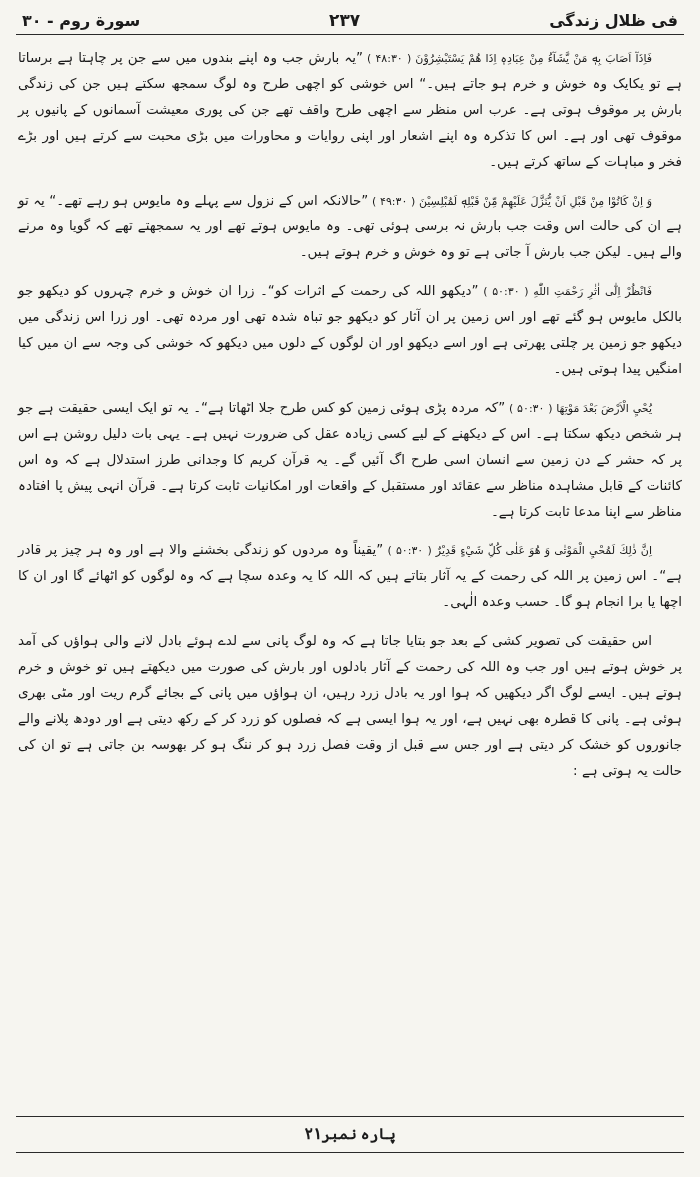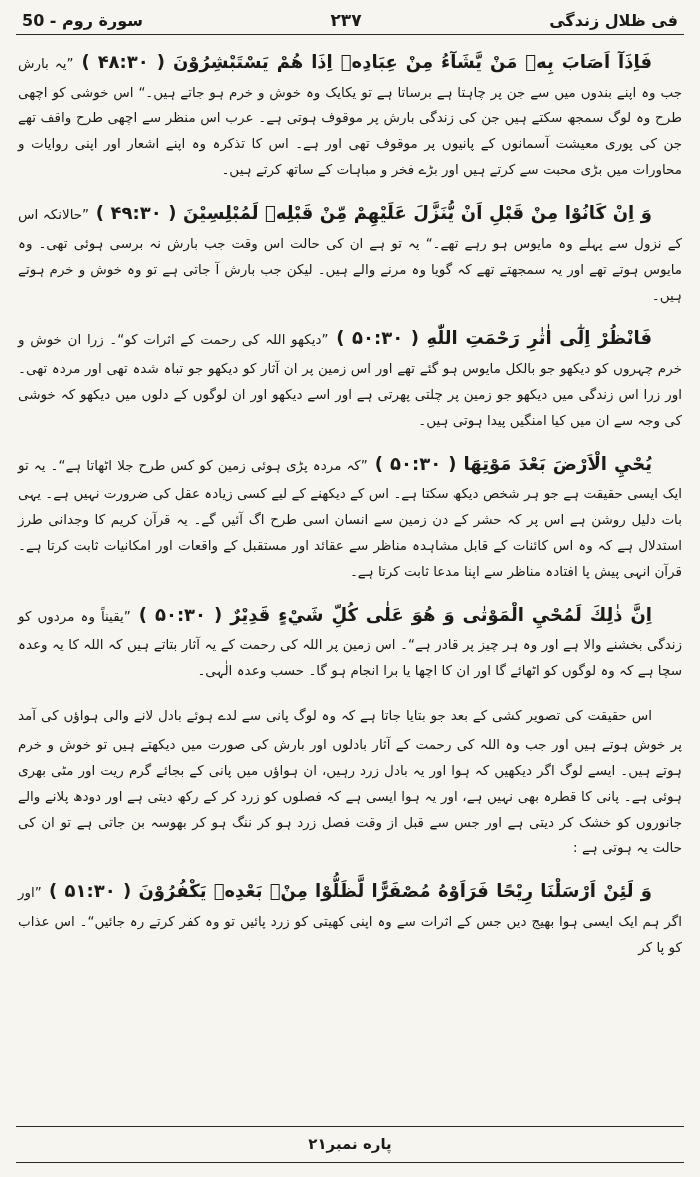--- a/index.html
+++ b/index.html
@@ -42,51 +42,52 @@
     padding: 10px 2px 0 2px;
     text-align: justify;
     font-size: 13.5px;
     line-height: 1.92;
   }
   .para {
     margin: 0 0 13px 0;
     text-indent: 30px;
   }
   .para .verse {
-    font-weight: bold;
-    font-size: 18px;
+    font-weight: normal;
+    font-size: 11px;
     letter-spacing: 0.3px;
   }
   .para .verse:not(:empty)::after { content: " "; }
   .para.no-verse { text-indent: 30px; }
   
   .page-footer {
     position: absolute;
     left: 0;
-    bottom: 6px;
+    bottom: 16px;
     width: 100%;
     box-sizing: border-box;
     padding: 8px 16px;
+    font-family: Liberation Serif, serif;
   }
   .footer-label {
     text-align: center;
     font-size: 15px;
     font-weight: bold;
     padding: 8px 0 9px 0;
   }
 </style>
 </head>
 <body>
 
 <div class="page">
 
   <header class="page-header">
     <span class="ht right">فی ظلال زندگی</span>
     <span class="ht center">۲۳۷</span>
-    <span class="ht left">سورة روم - 50</span>
+    <span class="ht left">سورة روم - ۳۰</span>
   </header>
 
   <hr class="rule">
 
   <main class="page-body">
 
     <p class="para">
       <span class="verse">فَاِذَآ اَصَابَ بِهٖ مَنْ يَّشَآءُ مِنْ عِبَادِهٖ اِذَا هُمْ يَسْتَبْشِرُوْنَ ( ۴۸:۳۰ )</span><span class="commentary">”یہ بارش جب وہ اپنے بندوں میں سے جن پر چاہتا ہے برساتا ہے تو یکایک وہ خوش و خرم ہو جاتے ہیں۔“ اس خوشی کو اچھی طرح وہ لوگ سمجھ سکتے ہیں جن کی زندگی بارش پر موقوف ہوتی ہے۔ عرب اس منظر سے اچھی طرح واقف تھے جن کی پوری معیشت آسمانوں کے پانیوں پر موقوف تھی اور ہے۔ اس کا تذکرہ وہ اپنے اشعار اور اپنی روایات و محاورات میں بڑی محبت سے کرتے ہیں اور بڑے فخر و مباہات کے ساتھ کرتے ہیں۔</span>
     </p>
 
@@ -103,23 +104,20 @@
     </p>
 
     <p class="para">
       <span class="verse">اِنَّ ذٰلِكَ لَمُحْيِ الْمَوْتٰى وَ هُوَ عَلٰى كُلِّ شَيْءٍ قَدِيْرٌ ( ۵۰:۳۰ )</span><span class="commentary">”یقیناً وہ مردوں کو زندگی بخشنے والا ہے اور وہ ہر چیز پر قادر ہے“۔ اس زمین پر اللہ کی رحمت کے یہ آثار بتاتے ہیں کہ اللہ کا یہ وعدہ سچا ہے کہ وہ لوگوں کو اٹھائے گا اور ان کا اچھا یا برا انجام ہو گا۔ حسب وعدہ الٰہی۔</span>
     </p>
 
     <p class="para no-verse">
       <span class="verse"></span><span class="commentary">اس حقیقت کی تصویر کشی کے بعد جو بتایا جاتا ہے کہ وہ لوگ پانی سے لدے ہوئے بادل لانے والی ہواؤں کی آمد پر خوش ہوتے ہیں اور جب وہ اللہ کی رحمت کے آثار بادلوں اور بارش کی صورت میں دیکھتے ہیں تو خوش و خرم ہوتے ہیں۔ ایسے لوگ اگر دیکھیں کہ ہوا اور یہ بادل زرد رہیں، ان ہواؤں میں پانی کے بجائے گرم ریت اور مٹی بھری ہوئی ہے۔ پانی کا قطرہ بھی نہیں ہے، اور یہ ہوا ایسی ہے کہ فصلوں کو زرد کر کے رکھ دیتی ہے اور دودھ پلانے والے جانوروں کو خشک کر دیتی ہے اور جس سے قبل از وقت فصل زرد ہو کر ننگ ہو کر بھوسہ بن جاتی ہے تو ان کی حالت یہ ہوتی ہے :</span>
     </p>
 
-    <p class="para">
-      <span class="verse">وَ لَئِنْ اَرْسَلْنَا رِيْحًا فَرَاَوْهُ مُصْفَرًّا لَّظَلُّوْا مِنْۢ بَعْدِهٖ يَكْفُرُوْنَ ( ۵۱:۳۰ )</span><span class="commentary">”اور اگر ہم ایک ایسی ہوا بھیج دیں جس کے اثرات سے وہ اپنی کھیتی کو زرد پائیں تو وہ کفر کرتے رہ جائیں“۔ اس عذاب کو پا کر</span>
-    </p>
 
   </main>
 
   <footer class="page-footer">
     <hr class="rule">
     <div class="footer-label">پاره نمبر۲۱</div>
     <hr class="rule">
   </footer>
 
 </div>

